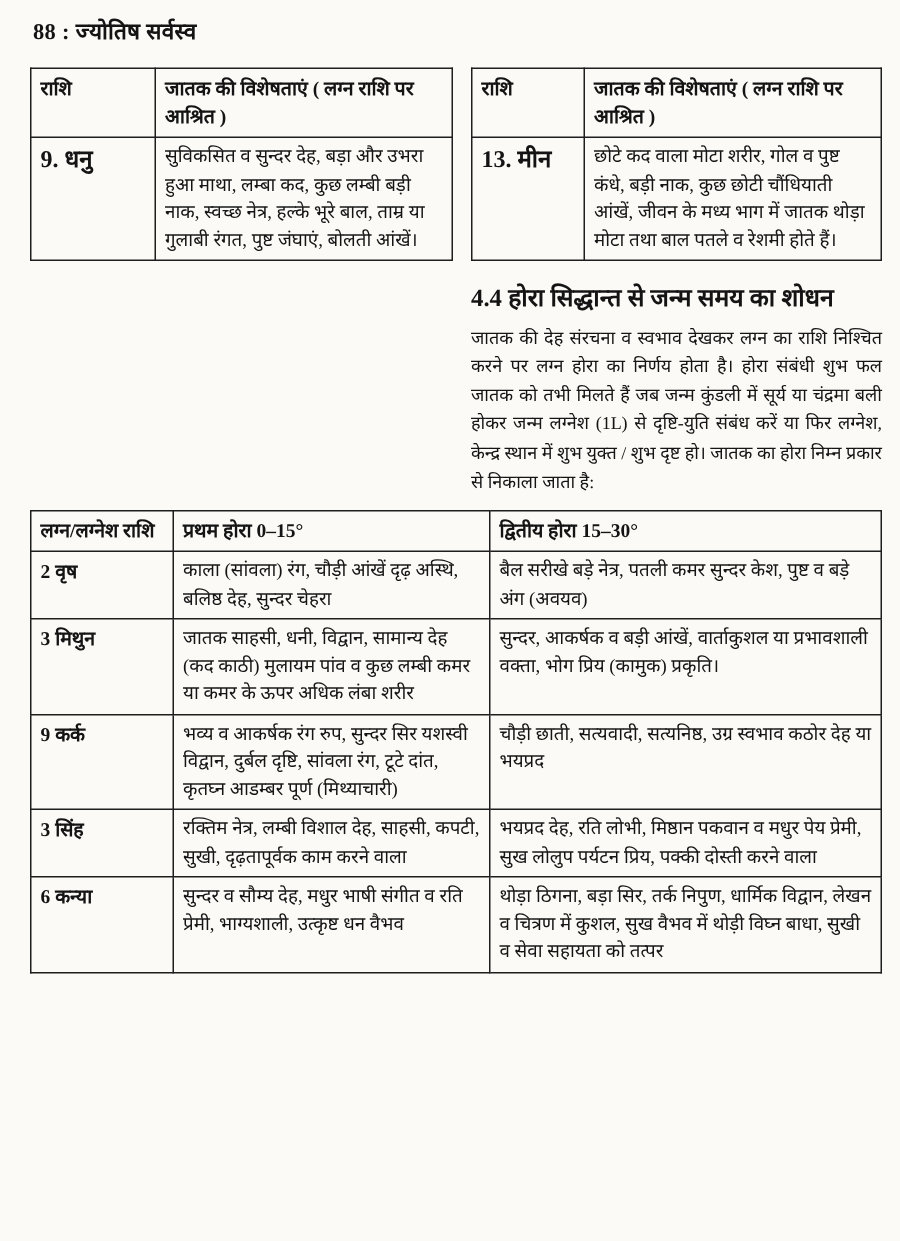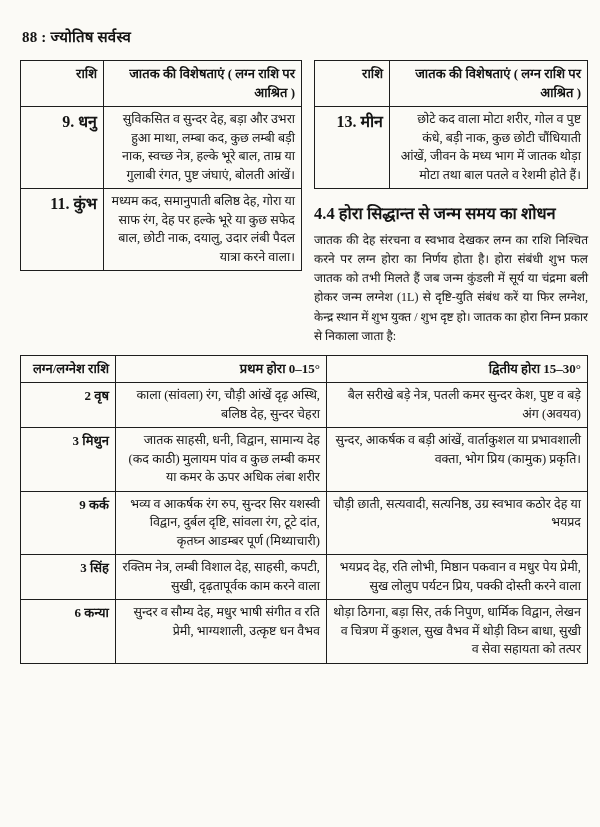--- a/index.html
+++ b/index.html
@@ -7,35 +7,35 @@
     width:600px;height:827px;
     background:#fbfaf6;
     color:#141414;
     font-family:"Liberation Serif","DejaVu Serif",serif;
     overflow:hidden;
     position:relative;
   }
   .page{
     box-sizing:border-box;
     width:600px;height:717px;
-    padding:26px 12px 10px 20px;
+    padding:10px 12px 10px 20px;
   }
   .page-header{
     font-weight:bold;
     font-size:15px;
     letter-spacing:.2px;
     margin:0 0 14px 2px;
   }
   
   table{border-collapse:collapse;}
   td,th{
     border:1.6px solid #1d1d1d;
     padding:3px 6px 4px 6px;
     vertical-align:top;
-    text-align:right;
+    text-align:left;
     font-size:12.5px;
     line-height:1.48;
   }
   th{font-weight:bold;font-size:13px;}
   .sign-cell{font-weight:bold;white-space:nowrap;font-size:16px;}
   
   .top-zone{
     display:flex;
     gap:12px;
     align-items:flex-start;
@@ -78,24 +78,20 @@
     <div class="top-left">
       <table>
         <tbody>
             <tr>
           <th class="sign-col">राशि</th>
           <th>जातक की विशेषताएं ( लग्न राशि पर आश्रित )</th>
         </tr>
         <tr>
           <td class="sign-cell">9. धनु</td>
           <td>सुविकसित व सुन्दर देह, बड़ा और उभरा हुआ माथा, लम्बा कद, कुछ लम्बी बड़ी नाक, स्वच्छ नेत्र, हल्के भूरे बाल, ताम्र या गुलाबी रंगत, पुष्ट जंघाएं, बोलती आंखें।</td>
-        </tr>
-        <tr>
-          <td class="sign-cell">11. कुंभ</td>
-          <td>मध्यम कद, समानुपाती बलिष्ठ देह, गोरा या साफ रंग, देह पर हल्के भूरे या कुछ सफेद बाल, छोटी नाक, दयालु, उदार लंबी पैदल यात्रा करने वाला।</td>
         </tr>
       </tbody>
         </table>
     </div>
 
     <div class="top-right">
       <table>
         <tbody>
             <tr>
           <th class="sign-col">राशि</th>

